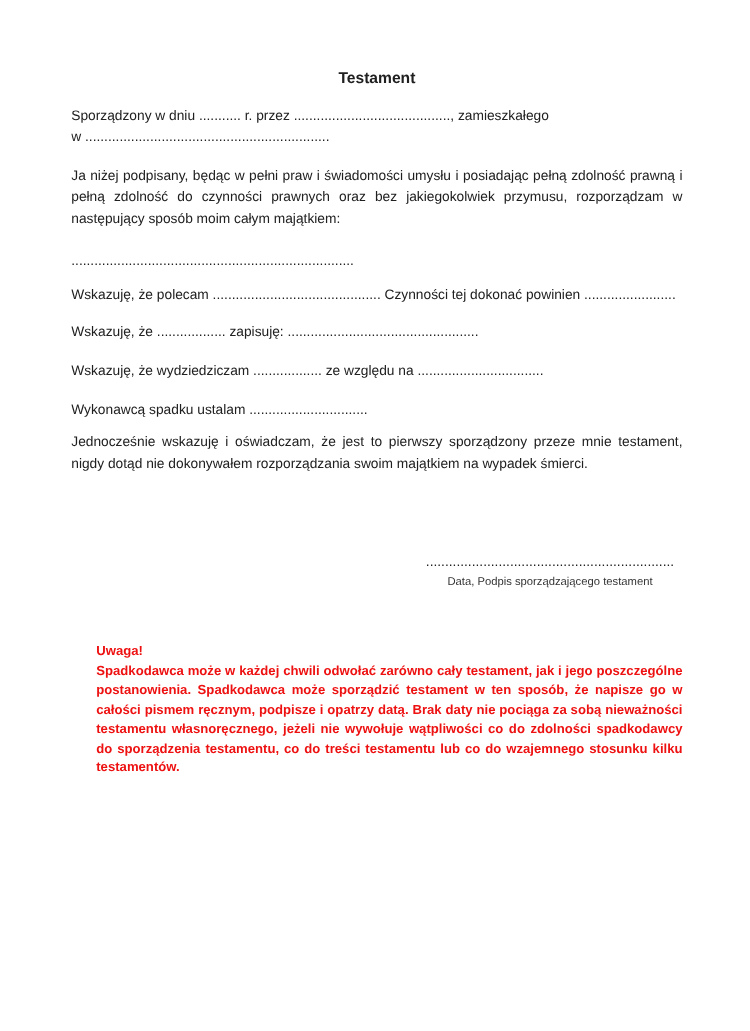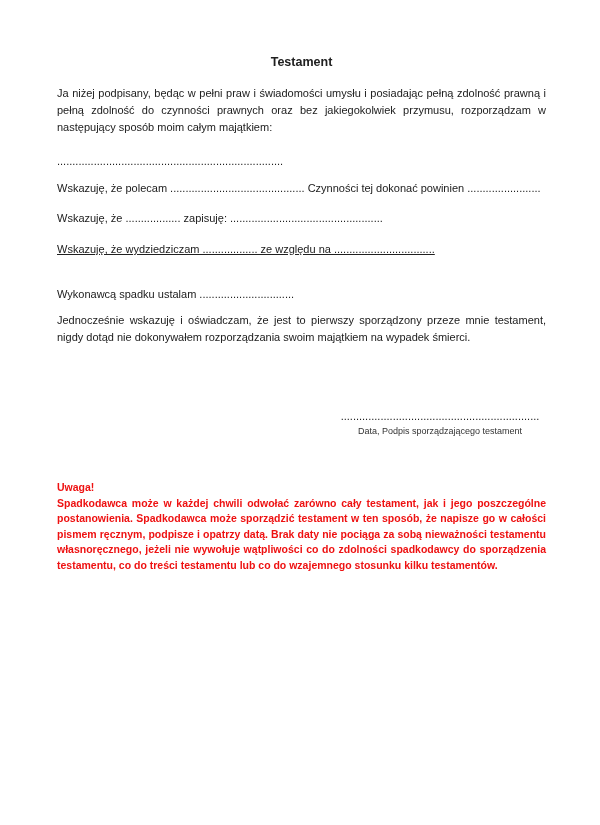--- a/index.html
+++ b/index.html
@@ -22,46 +22,51 @@
     text-align: center;
     line-height: 14px;
     margin: 0 0 16px 0;
   }
   .line { white-space: nowrap; overflow: hidden; }
   .intro { margin: 0 0 14px 0; }
   .decl { text-align: justify; margin: 0 0 17px 0; }
   .fill { margin: 0 0 10px 0; }
   .l-bequest { margin: 0 0 14px 0; }
   .l-instruction { margin: 0 0 13px 0; }
-  .l-disinherit { margin: 0 0 28px 0; text-decoration: underline; }
+  .l-disinherit { margin: 0 0 14px 0; }
   .l-executor { margin: 0 0 9px 0; }
   .firstwill { text-align: justify; margin: 0 0 62px 0; }
   .signature {
     width: 212px;
     margin: 0 0 42px auto;
     text-align: center;
   }
   .signature .sig-line { white-space: nowrap; overflow: hidden; line-height: 17px; }
   .signature .cap { font-size: 9px; line-height: 13px; color: #333333; }
   .notice {
     font-weight: bold;
     font-size: 10.5px;
     line-height: 15.5px;
     text-align: justify;
+    margin-left: 20px;
   }
   .notice .heading { margin: 0; }
   .notice p { margin: 0 0 13px 0; }
 </style>
 </head>
 <body>
 
 <div class="page">
 
   <h1 class="title">Testament</h1>
 
+  <div class="intro">
+    <div class="line">Sporządzony w dniu ........... r. przez ........................................., zamieszkałego</div>
+    <div class="line">w ................................................................</div>
+  </div>
 
   <p class="decl">Ja niżej podpisany, będąc w pełni praw i świadomości umysłu i posiadając pełną zdolność prawną i pełną zdolność do czynności prawnych oraz bez jakiegokolwiek przymusu, rozporządzam w następujący sposób moim całym majątkiem:</p>
 
   <div class="line fill">..........................................................................</div>
 
   <div class="line l-instruction">Wskazuję, że polecam ............................................ Czynności tej dokonać powinien ........................</div>
 
   <div class="line l-bequest">Wskazuję, że .................. zapisuję: ..................................................</div>
 
   <div class="line l-disinherit">Wskazuję, że wydziedziczam .................. ze względu na .................................</div>

